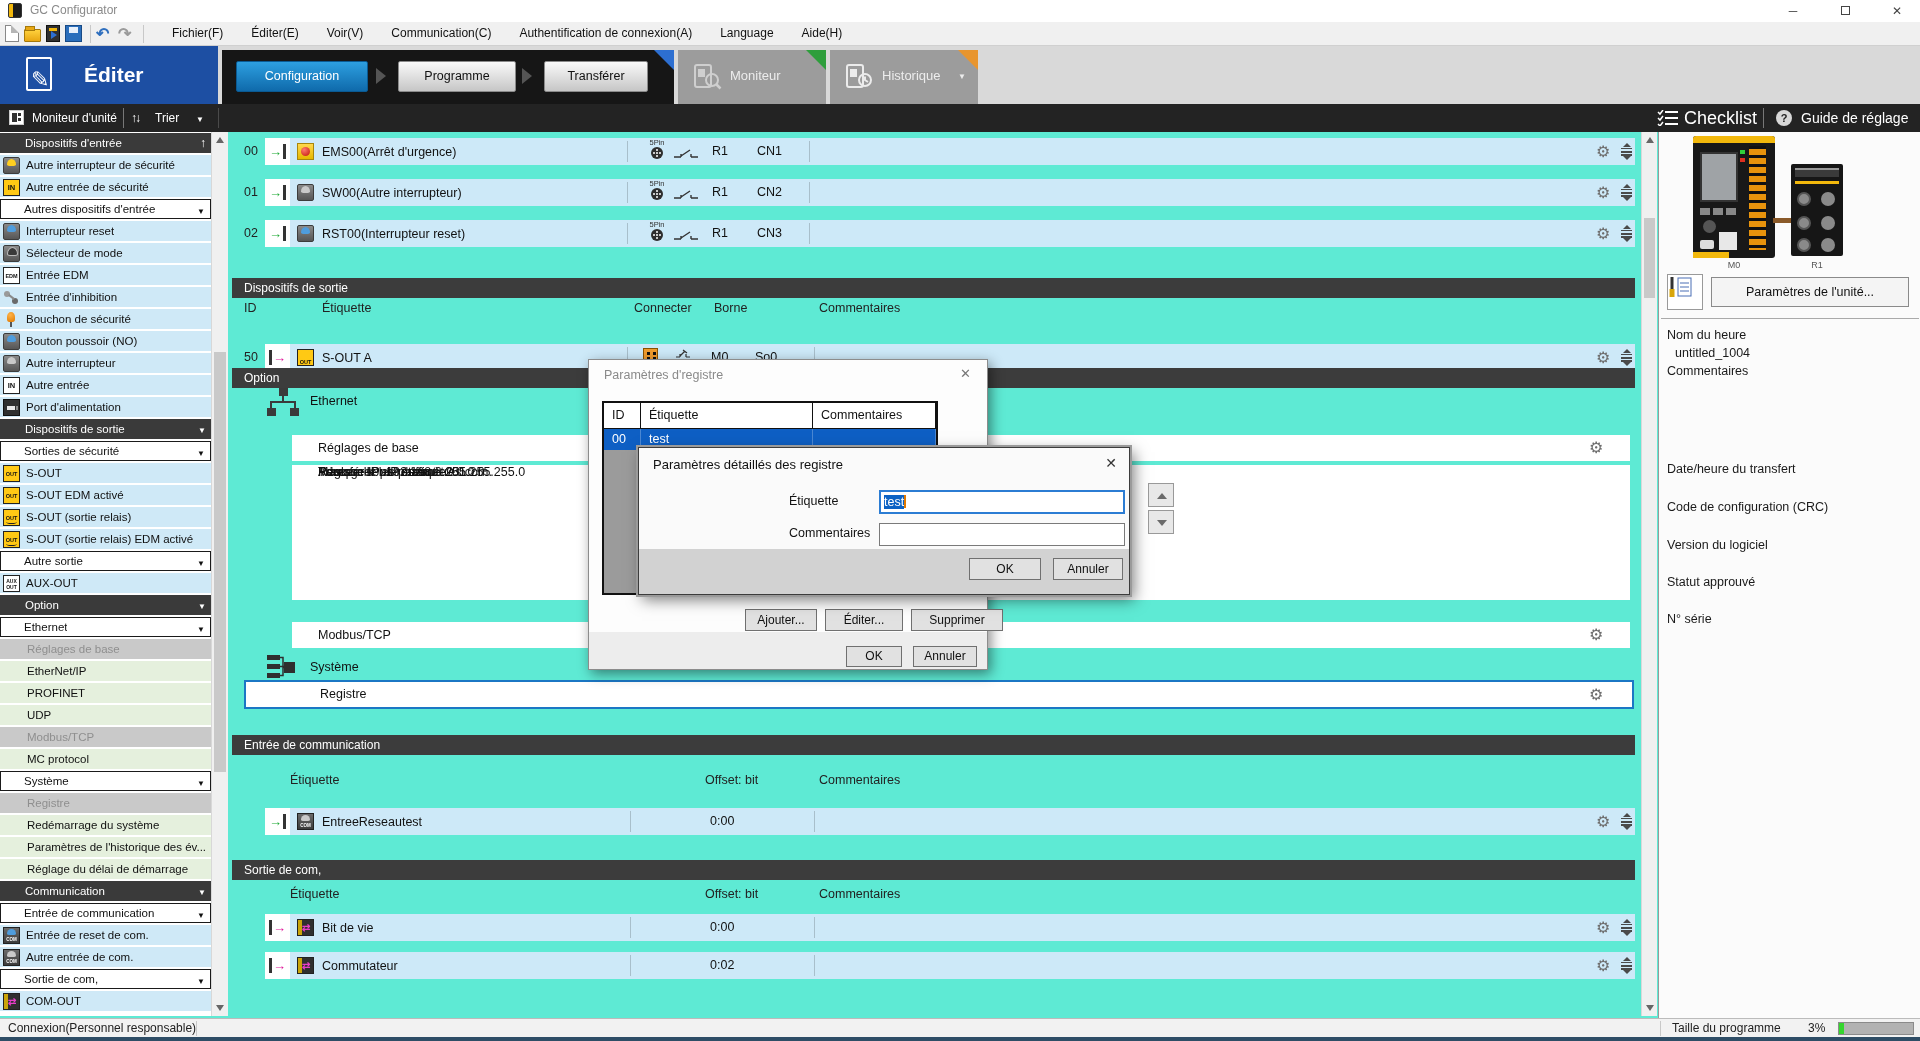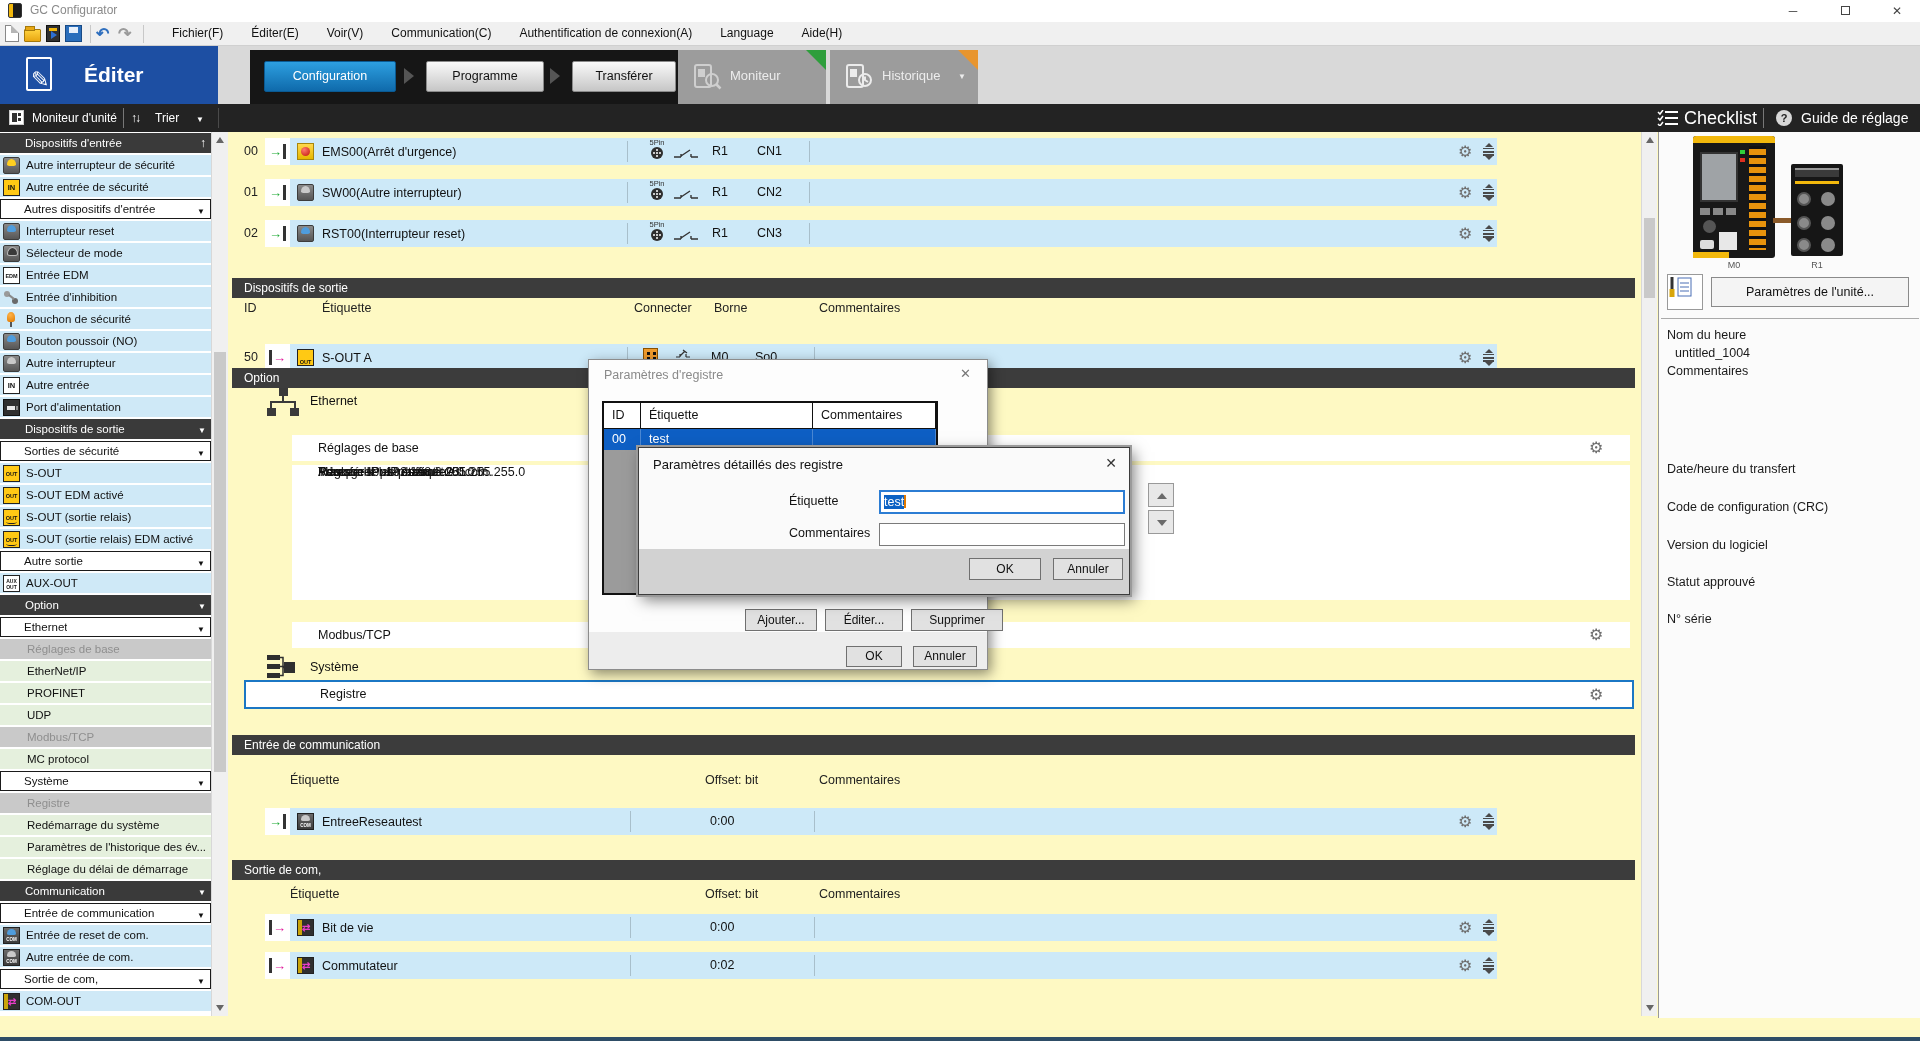--- a/index.html
+++ b/index.html
@@ -1,17 +1,17 @@
 <!DOCTYPE html>
 <html><head>
 <meta charset="utf-8">
 <style>
   html,body{margin:0;padding:0;background:#888;}
   *{box-sizing:border-box;font-family:"Liberation Sans",sans-serif;}
-  #screen{position:relative;width:1920px;height:1041px;background:#fef9c3;overflow:hidden;}
+  #screen{position:relative;width:1920px;height:1041px;background:#5eead4;overflow:hidden;}
 
   
   #titlebar{position:absolute;left:0;top:0;width:1920px;height:22px;background:#fff;}
   #app-icon{position:absolute;left:8px;top:3px;width:14px;height:15px;background:linear-gradient(90deg,#f2b80c 0 4px,#1c1c1c 4px);border:1px solid #333;border-radius:2px;}
   #title-text{position:absolute;left:30px;top:3px;font-size:12px;color:#8a8a8a;}
   .wbtn{position:absolute;top:0;width:46px;height:22px;text-align:center;line-height:22px;color:#444;font-size:12px;}
   #btn-max span{display:inline-block;width:9px;height:9px;border:1px solid #444;}
 
   
   #menubar{position:absolute;left:0;top:22px;width:1920px;height:24px;background:#f0f0f0;border-bottom:1px solid #d0d0d0;display:flex;align-items:center;}
@@ -31,21 +31,21 @@
   .tbsep{width:1px;height:18px;background:#c8c8c8;margin-left:8px;flex:none;}
   #menu-items{display:flex;margin-left:14px;}
   .menu-item{padding:0 14px;font-size:12px;color:#111;line-height:23px;}
 
   
   #strip{position:absolute;left:0;top:46px;width:1920px;height:58px;background:#d9d9d9;}
   #modebox{position:absolute;left:0;top:0;width:218px;height:58px;background:#1d4fa3;}
   #mode-icon{position:absolute;left:26px;top:11px;width:26px;height:34px;border:2px solid #fff;border-radius:2px;background:transparent;}
   #mode-icon::after{content:"✎";position:absolute;left:3px;top:8px;font-size:22px;color:#fff;}
   #mode-title{position:absolute;left:84px;top:0;line-height:58px;color:#fff;font-size:21px;font-weight:bold;}
-  #steps{position:absolute;left:222px;top:4px;width:452px;height:54px;background:#161616;margin-left:28px;}
+  #steps{position:absolute;left:222px;top:4px;width:452px;height:54px;background:#161616;}
   #steps::after{content:"";position:absolute;right:0;top:0;border-top:20px solid #2d6fd1;border-left:20px solid transparent;}
   .step-btn{position:absolute;top:11px;height:31px;font-size:12.5px;text-align:center;line-height:29px;border-radius:2px;}
   .step-btn[data-state="active"]{background:linear-gradient(#2d9fe0,#0f6aab);border:1px solid #0a5a93;color:#fff;}
   .step-btn[data-state="normal"]{background:linear-gradient(#fafafa,#c6c6c6);border:1px solid #8a8a8a;color:#111;}
   .step-arrow{position:absolute;top:18px;width:0;height:0;border:8px solid transparent;border-left:10px solid #555;}
   .side-tab{position:absolute;top:4px;width:148px;height:54px;background:#9c9c9c;overflow:hidden;}
   .side-tab .corner{position:absolute;right:0;top:0;width:0;height:0;border-left:20px solid transparent;}
   .side-tab .tablabel{position:absolute;left:52px;top:18px;font-size:13px;color:#ececec;}
   .side-tab svg{position:absolute;left:16px;top:14px;}
 
@@ -118,21 +118,21 @@
   [data-icon="com-out"]{background:linear-gradient(90deg,#caa40a 0 4px,#2f2f2f 4px);border:1px solid #222;}
   [data-icon="com-out"]::before{content:"⇄";position:absolute;left:4px;top:1px;font-size:10px;font-weight:bold;color:#e83ec8;line-height:14px;}
 
   
   #main{position:absolute;left:232px;top:132px;width:1409px;height:884px;overflow:hidden;}
   .sect-header{position:absolute;left:0;width:1403px;height:20px;background:#3c3c3c;color:#fff;font-size:12px;line-height:20px;padding-left:12px;}
   .colhead{position:absolute;left:0;width:1403px;height:22px;font-size:12.5px;color:#222;}
   .colhead span{position:absolute;top:3px;}
   .dev-row{height:27px;position:relative;}
   .row-id{position:absolute;left:12px;top:6px;font-size:12.5px;color:#222;}
-  .row-bar{position:absolute;left:33px;width:1232px;top:0;bottom:0;background:#cde9f8;display:flex;align-items:center;}
+  .row-bar{position:absolute;left:33px;width:1370px;top:0;bottom:0;background:#cde9f8;display:flex;align-items:center;}
   .dir-cell{width:25px;align-self:stretch;background:#fff;display:flex;align-items:center;justify-content:center;flex:none;}
   .dirarrow{font-size:13px;font-weight:bold;line-height:15px;}
   .dirarrow::before{content:"→";}
   .dirarrow[data-dir="in"]{color:#1faa35;border-right:3px solid #333;padding-right:1px;}
   .dirarrow[data-dir="out"]{color:#e0189a;border-left:3px solid #333;padding-left:1px;}
   .row-bar .dev-icon{margin-left:7px;}
   .row-label{margin-left:8px;font-size:12.5px;color:#111;white-space:nowrap;}
   .row-div{position:absolute;top:3px;bottom:3px;width:1px;background:rgba(0,0,0,0.18);}
   .pin5{position:absolute;left:378px;top:1px;width:28px;display:flex;flex-direction:column;align-items:center;}
   .pin5 .p5l{font-size:7.5px;color:#333;line-height:8px;}
@@ -854,14 +854,24 @@
     <div id="d2-close">✕</div>
     <div class="d2-label" style="top:46px;">Étiquette</div>
     <div class="d2-input" id="d2-input1" style="top:42px;"><span class="selected">test</span><span class="caret"></span></div>
     <div class="d2-label" style="top:78px;">Commentaires</div>
     <div class="d2-input" style="top:75px;"></div>
     <div id="d2-foot"></div>
     <div class="dlg-btn" style="left:330px;top:110px;width:72px;height:22px;line-height:20px;">OK</div>
     <div class="dlg-btn" style="left:414px;top:110px;width:70px;height:22px;line-height:20px;">Annuler</div>
   </div>
 
+  <div id="statusbar">
+    <span style="position:absolute;left:8px;top:2px;">Connexion(Personnel responsable)</span>
+    <span class="ssep" style="left:196px;"></span>
+    <span class="ssep" style="left:1660px;"></span>
+    <span style="position:absolute;left:1672px;top:2px;">Taille du programme</span>
+    <span style="position:absolute;left:1808px;top:2px;">3%</span>
+    <span id="progress">
+        <span class="pfill"></span>
+      </span>
+  </div>
   <div id="bottomedge"></div>
 </div>
 
 </body></html>

